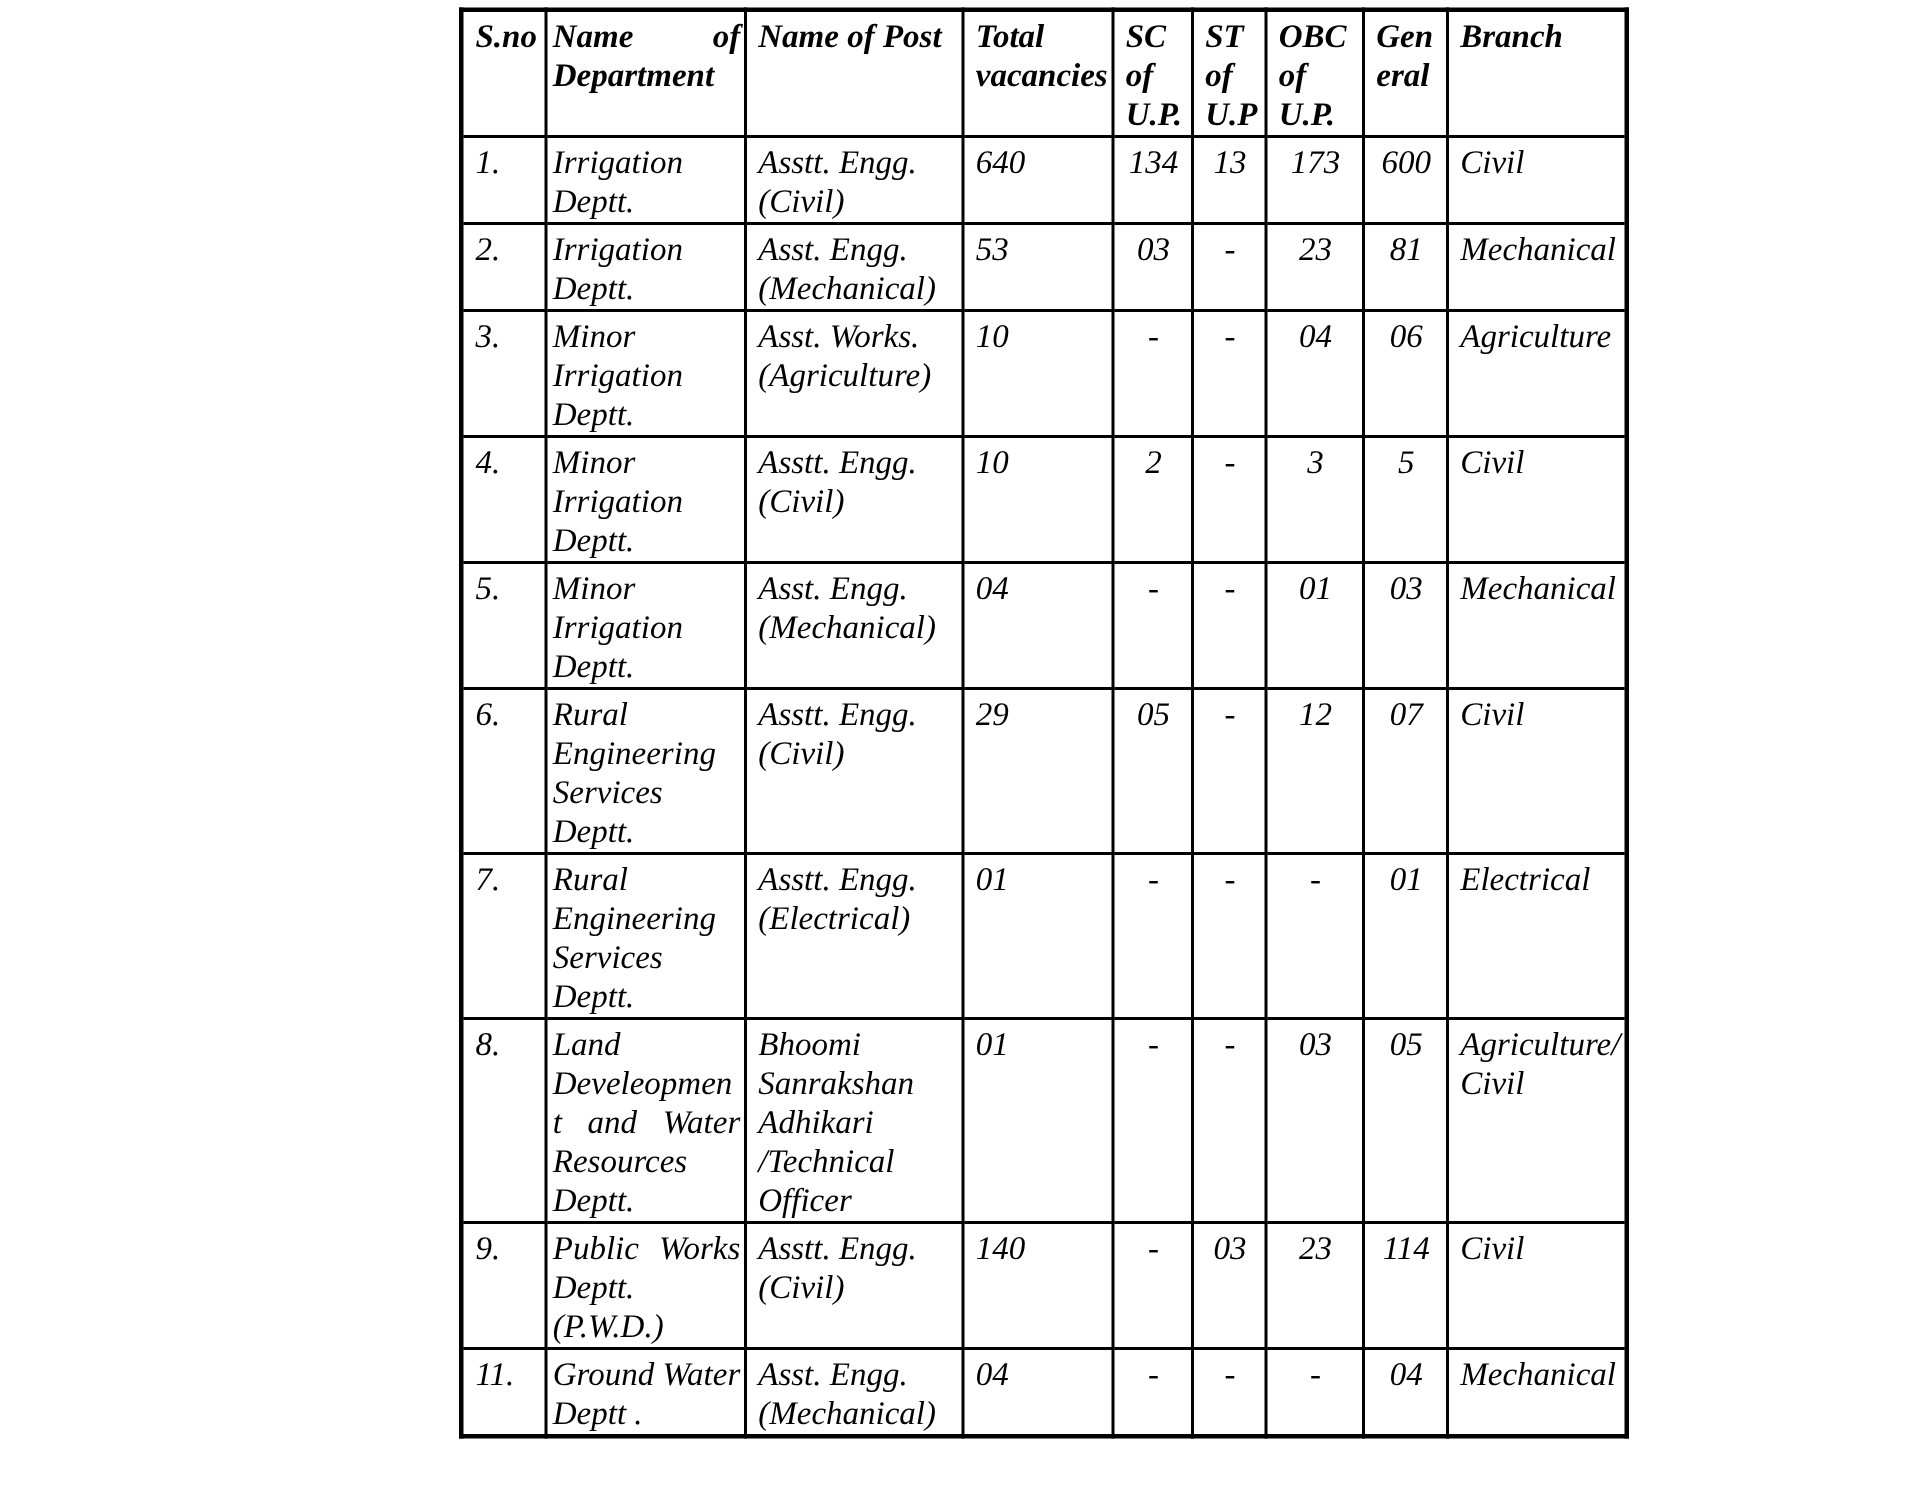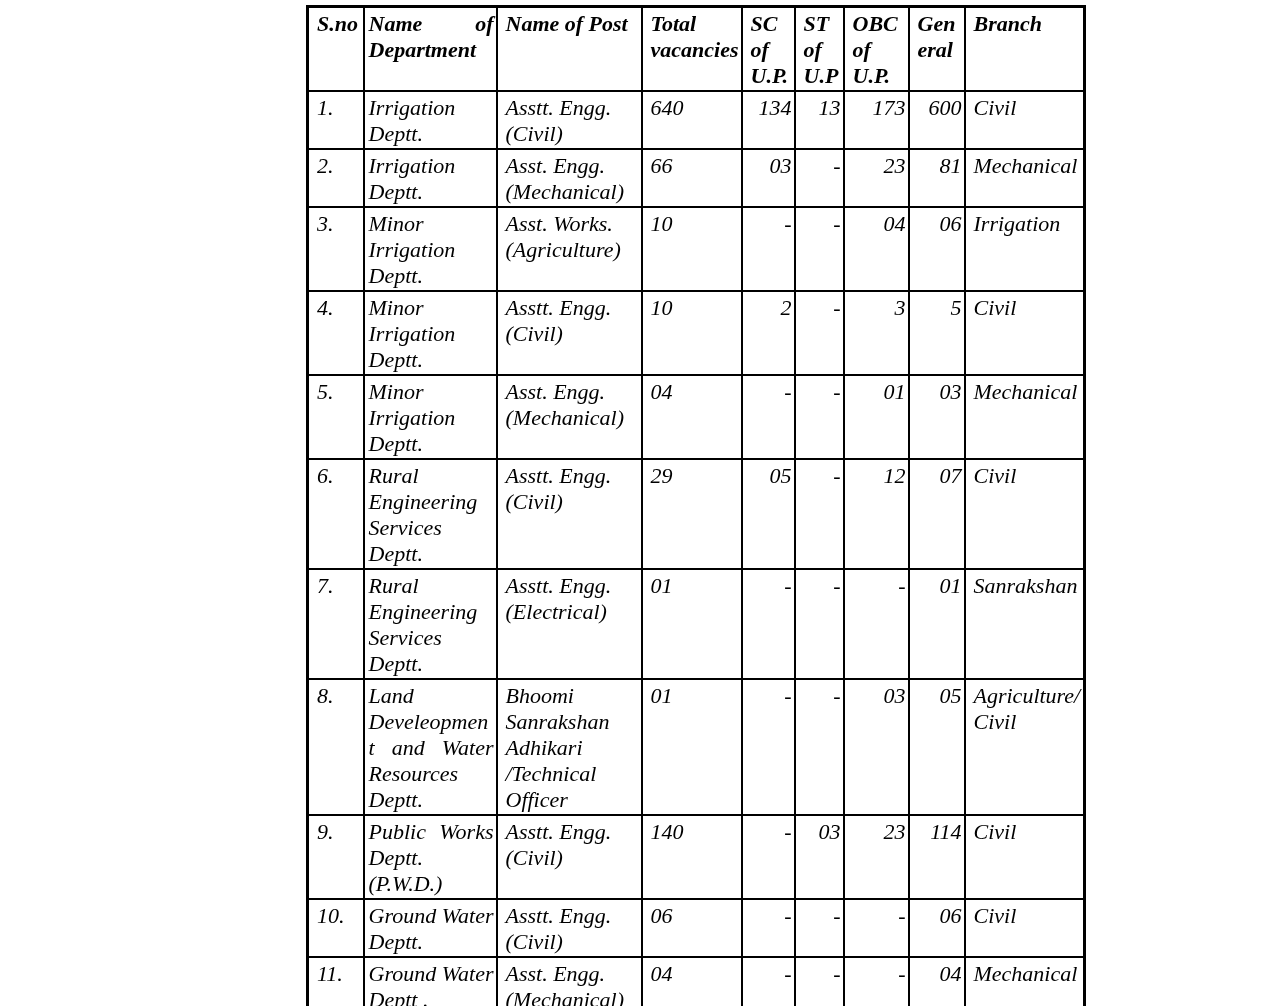--- a/index.html
+++ b/index.html
@@ -44,21 +44,21 @@
   
   table.vacancy th.col-dept,
   table.vacancy td.col-dept {
     text-align: justify;
     overflow-wrap: break-word;
     word-wrap: break-word;
     padding-left: 4px;
   }
   
   table.vacancy td.col-num {
-    text-align: right;
+    text-align: center;
     padding-left: 4px;
     padding-right: 2px;
   }
 </style>
 </head>
 <body>
 
 <div class="page">
   <table class="vacancy">
     <colgroup>
@@ -94,37 +94,37 @@
         <td class="col-num">134</td>
         <td class="col-num">13</td>
         <td class="col-num">173</td>
         <td class="col-num">600</td>
         <td>Civil</td>
       </tr>
       <tr>
         <td>2.</td>
         <td class="col-dept">Irrigation Deptt.</td>
         <td>Asst. Engg. (Mechanical)</td>
-        <td>66</td>
+        <td>53</td>
         <td class="col-num">03</td>
         <td class="col-num">-</td>
         <td class="col-num">23</td>
         <td class="col-num">81</td>
         <td>Mechanical</td>
       </tr>
       <tr>
         <td>3.</td>
         <td class="col-dept">Minor Irrigation Deptt.</td>
         <td>Asst. Works. (Agriculture)</td>
         <td>10</td>
         <td class="col-num">-</td>
         <td class="col-num">-</td>
         <td class="col-num">04</td>
         <td class="col-num">06</td>
-        <td>Irrigation</td>
+        <td>Agriculture</td>
       </tr>
       <tr>
         <td>4.</td>
         <td class="col-dept">Minor Irrigation Deptt.</td>
         <td>Asstt. Engg. (Civil)</td>
         <td>10</td>
         <td class="col-num">2</td>
         <td class="col-num">-</td>
         <td class="col-num">3</td>
         <td class="col-num">5</td>
@@ -154,21 +154,21 @@
       </tr>
       <tr>
         <td>7.</td>
         <td class="col-dept">Rural Engineering Services Deptt.</td>
         <td>Asstt. Engg. (Electrical)</td>
         <td>01</td>
         <td class="col-num">-</td>
         <td class="col-num">-</td>
         <td class="col-num">-</td>
         <td class="col-num">01</td>
-        <td>Sanrakshan</td>
+        <td>Electrical</td>
       </tr>
       <tr>
         <td>8.</td>
         <td class="col-dept">Land Develeopment and Water Resources Deptt.</td>
         <td>Bhoomi Sanrakshan Adhikari /Technical Officer</td>
         <td>01</td>
         <td class="col-num">-</td>
         <td class="col-num">-</td>
         <td class="col-num">03</td>
         <td class="col-num">05</td>
@@ -176,31 +176,20 @@
       </tr>
       <tr>
         <td>9.</td>
         <td class="col-dept">Public Works Deptt. (P.W.D.)</td>
         <td>Asstt. Engg. (Civil)</td>
         <td>140</td>
         <td class="col-num">-</td>
         <td class="col-num">03</td>
         <td class="col-num">23</td>
         <td class="col-num">114</td>
-        <td>Civil</td>
-      </tr>
-      <tr>
-        <td>10.</td>
-        <td class="col-dept">Ground Water Deptt.</td>
-        <td>Asstt. Engg. (Civil)</td>
-        <td>06</td>
-        <td class="col-num">-</td>
-        <td class="col-num">-</td>
-        <td class="col-num">-</td>
-        <td class="col-num">06</td>
         <td>Civil</td>
       </tr>
       <tr>
         <td>11.</td>
         <td class="col-dept">Ground Water Deptt .</td>
         <td>Asst. Engg. (Mechanical)</td>
         <td>04</td>
         <td class="col-num">-</td>
         <td class="col-num">-</td>
         <td class="col-num">-</td>

